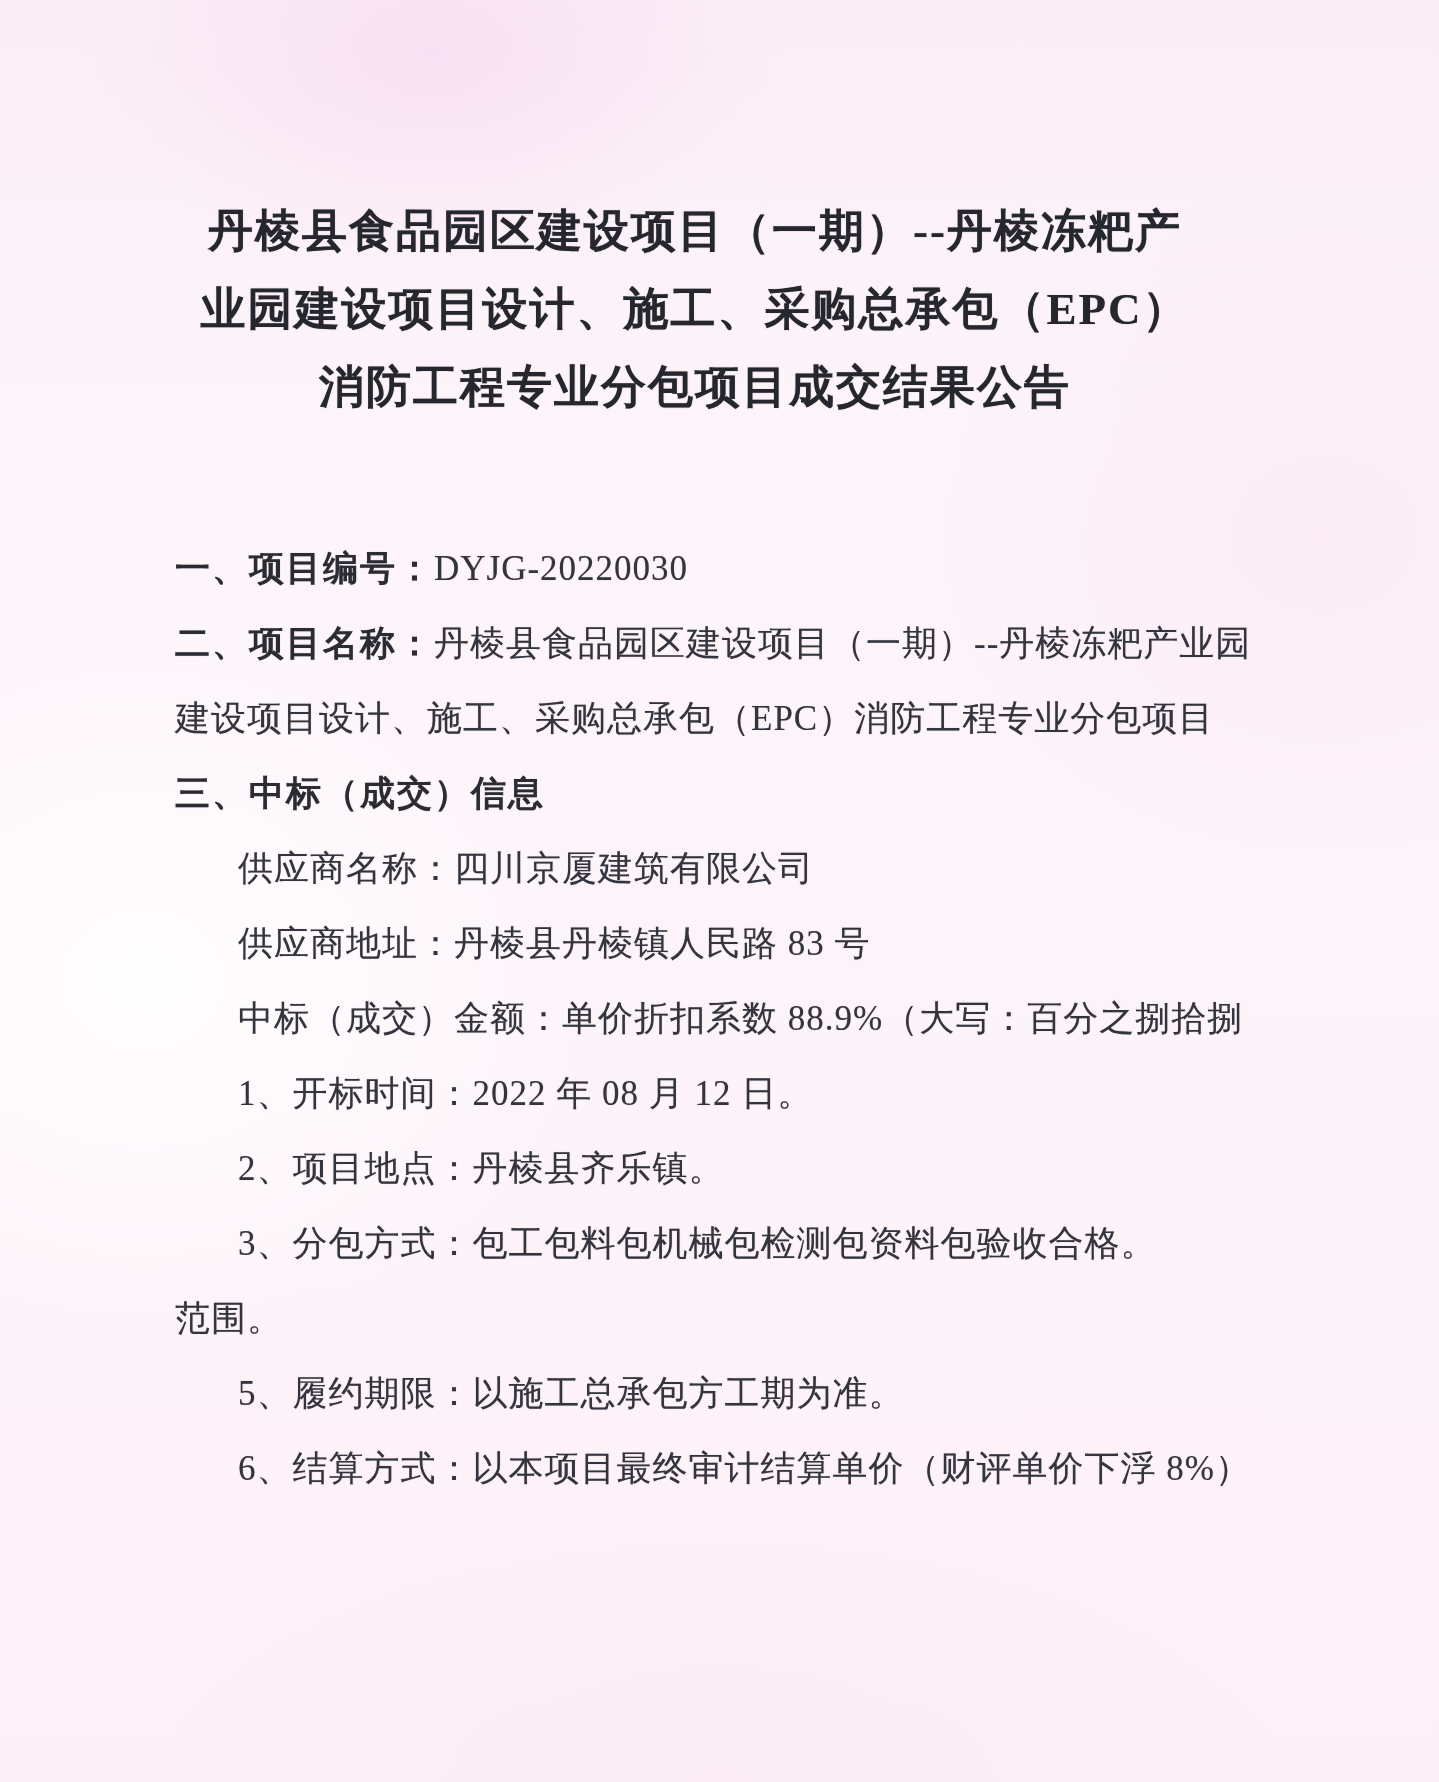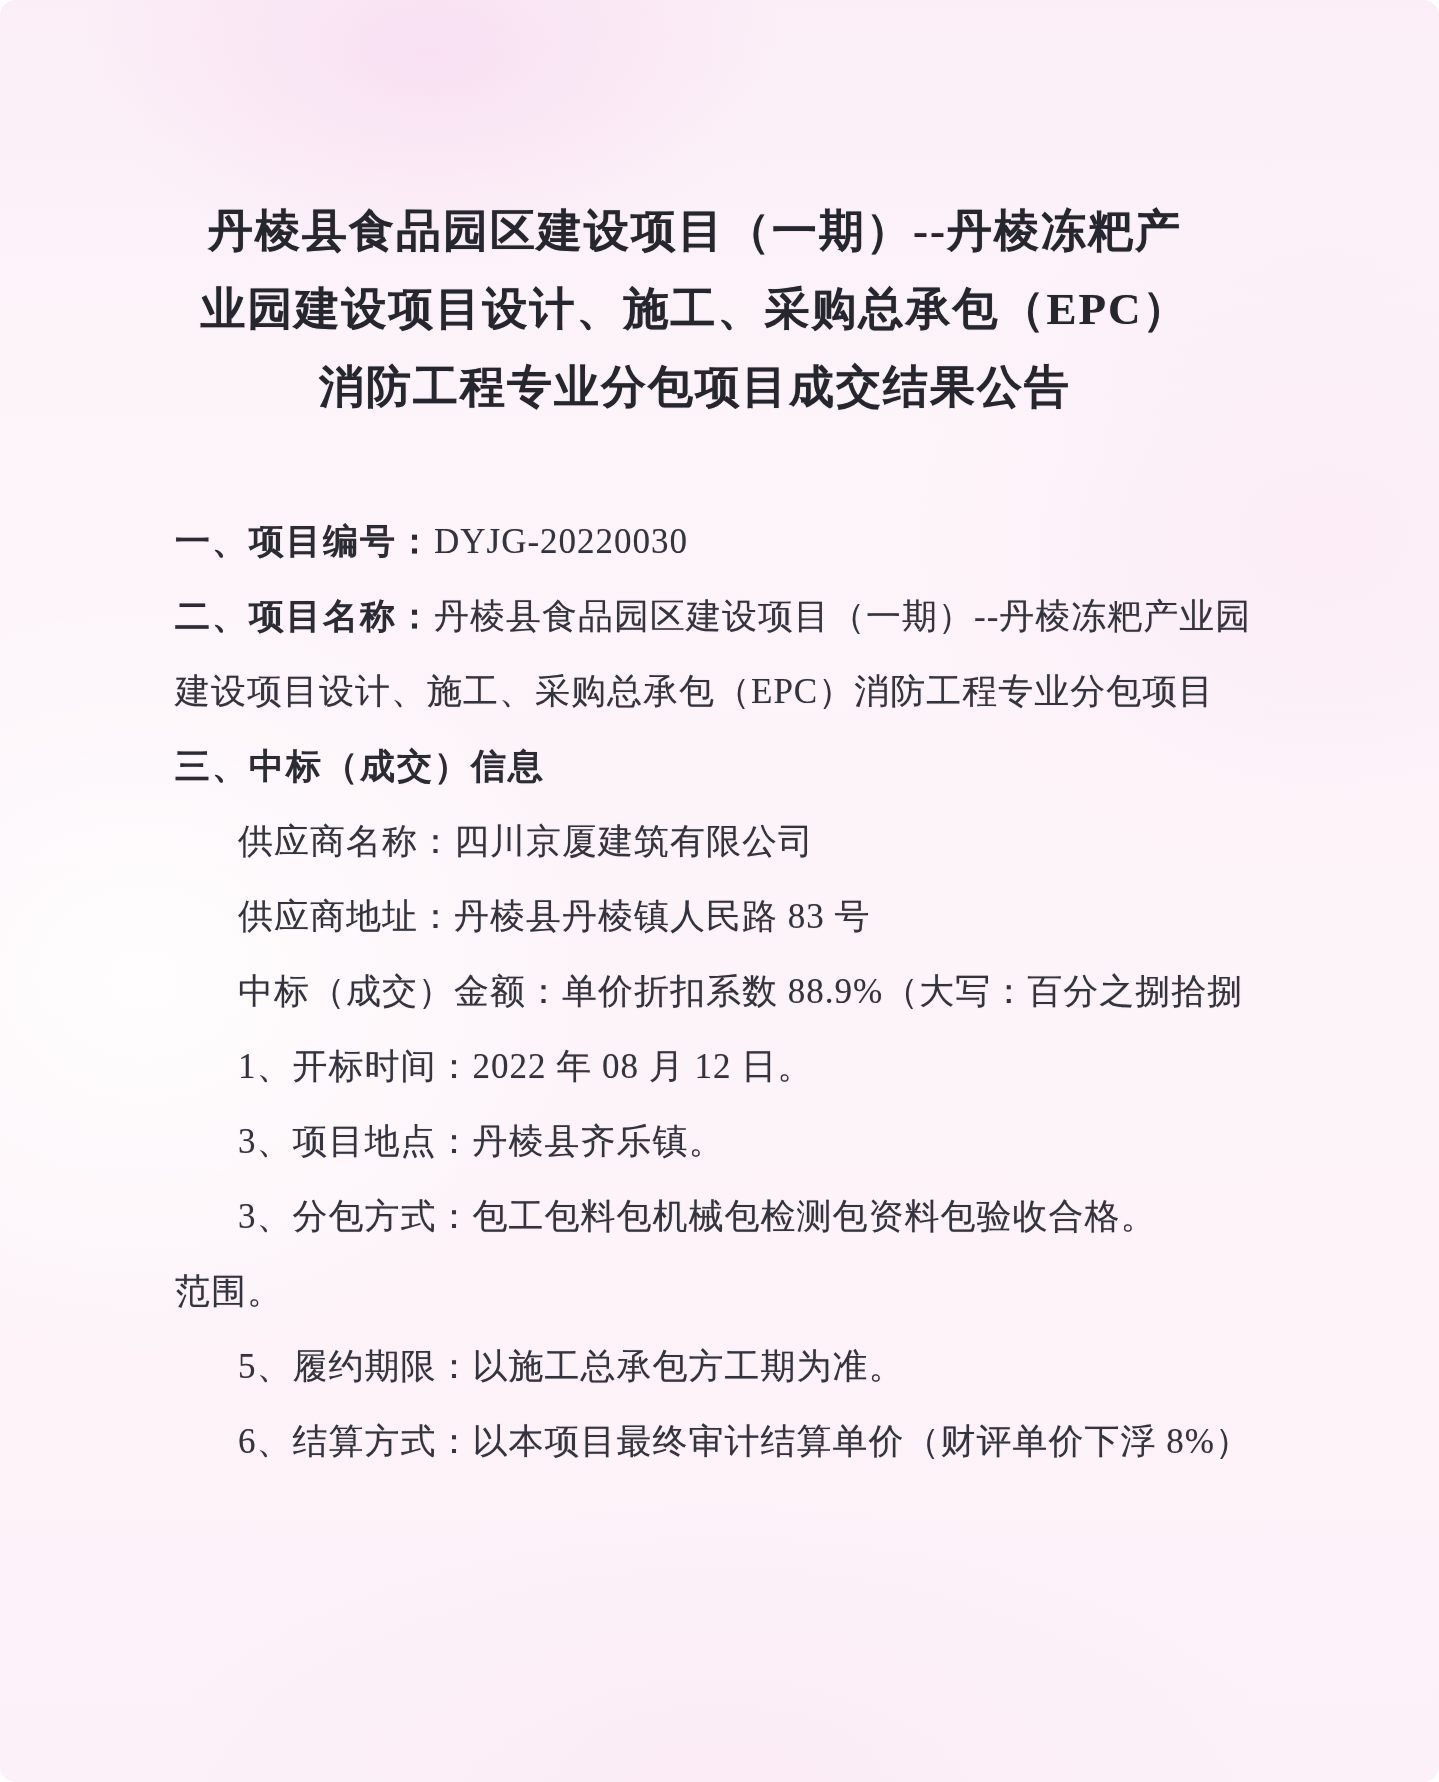--- a/index.html
+++ b/index.html
@@ -13,21 +13,20 @@
     overflow: hidden;
     background-color: var(--paper, #fcf2f8);
     background-image:
       radial-gradient(ellipse 500px 300px at 30% 3%, rgba(246,213,238,0.55), rgba(246,213,238,0) 70%),
       radial-gradient(ellipse 600px 500px at 92% 30%, rgba(250,226,243,0.45), rgba(250,226,243,0) 70%),
       radial-gradient(ellipse 700px 600px at 10% 55%, rgba(255,255,255,0.85), rgba(255,255,255,0) 65%),
       radial-gradient(ellipse 800px 400px at 50% 100%, rgba(249,226,242,0.35), rgba(249,226,242,0) 70%),
       linear-gradient(180deg, #fbeef7 0%, #fdf5fa 25%, #fdf4f9 60%, #fcf1f8 100%);
     font-family: "Liberation Serif", "DejaVu Serif", serif;
     color: var(--ink, #31313b);
-    border-radius: 16px;
   }
   .title-block {
     position: absolute;
     left: 150px;
     top: 192px;
     width: 1090px;
     text-align: center;
   }
   .title-line {
     font-family: "Liberation Serif", "DejaVu Serif", serif;
@@ -35,21 +34,21 @@
     font-size: 45px;
     line-height: 78px;
     letter-spacing: 2px;
     color: var(--ink-title, #26262e);
     text-shadow: 0 0 1px rgba(38,38,46,0.45);
     white-space: nowrap;
   }
   .body-block {
     position: absolute;
     left: 175px;
-    top: 503px;
+    top: 530px;
     width: 1060px;
   }
   .line {
     height: 75px;
     line-height: 75px;
     font-size: 35px;
     letter-spacing: 1px;
     white-space: nowrap;
     text-shadow: 0 0 1px rgba(49,49,59,0.35);
   }
@@ -98,21 +97,21 @@
     <div class="line indent">
       <span class="bold-part"></span><span class="rest-part">供应商地址：丹棱县丹棱镇人民路 83 号</span>
     </div>
     <div class="line indent">
       <span class="bold-part"></span><span class="rest-part">中标（成交）金额：单价折扣系数 88.9%（大写：百分之捌拾捌</span>
     </div>
     <div class="line indent">
       <span class="bold-part"></span><span class="rest-part">1、开标时间：2022 年 08 月 12 日。</span>
     </div>
     <div class="line indent">
-      <span class="bold-part"></span><span class="rest-part">3、项目地点：丹棱县齐乐镇。</span>
+      <span class="bold-part"></span><span class="rest-part">2、项目地点：丹棱县齐乐镇。</span>
     </div>
     <div class="line indent">
       <span class="bold-part"></span><span class="rest-part">3、分包方式：包工包料包机械包检测包资料包验收合格。</span>
     </div>
     <div class="line">
       <span class="bold-part"></span><span class="rest-part">范围。</span>
     </div>
     <div class="line indent">
       <span class="bold-part"></span><span class="rest-part">5、履约期限：以施工总承包方工期为准。</span>
     </div>

